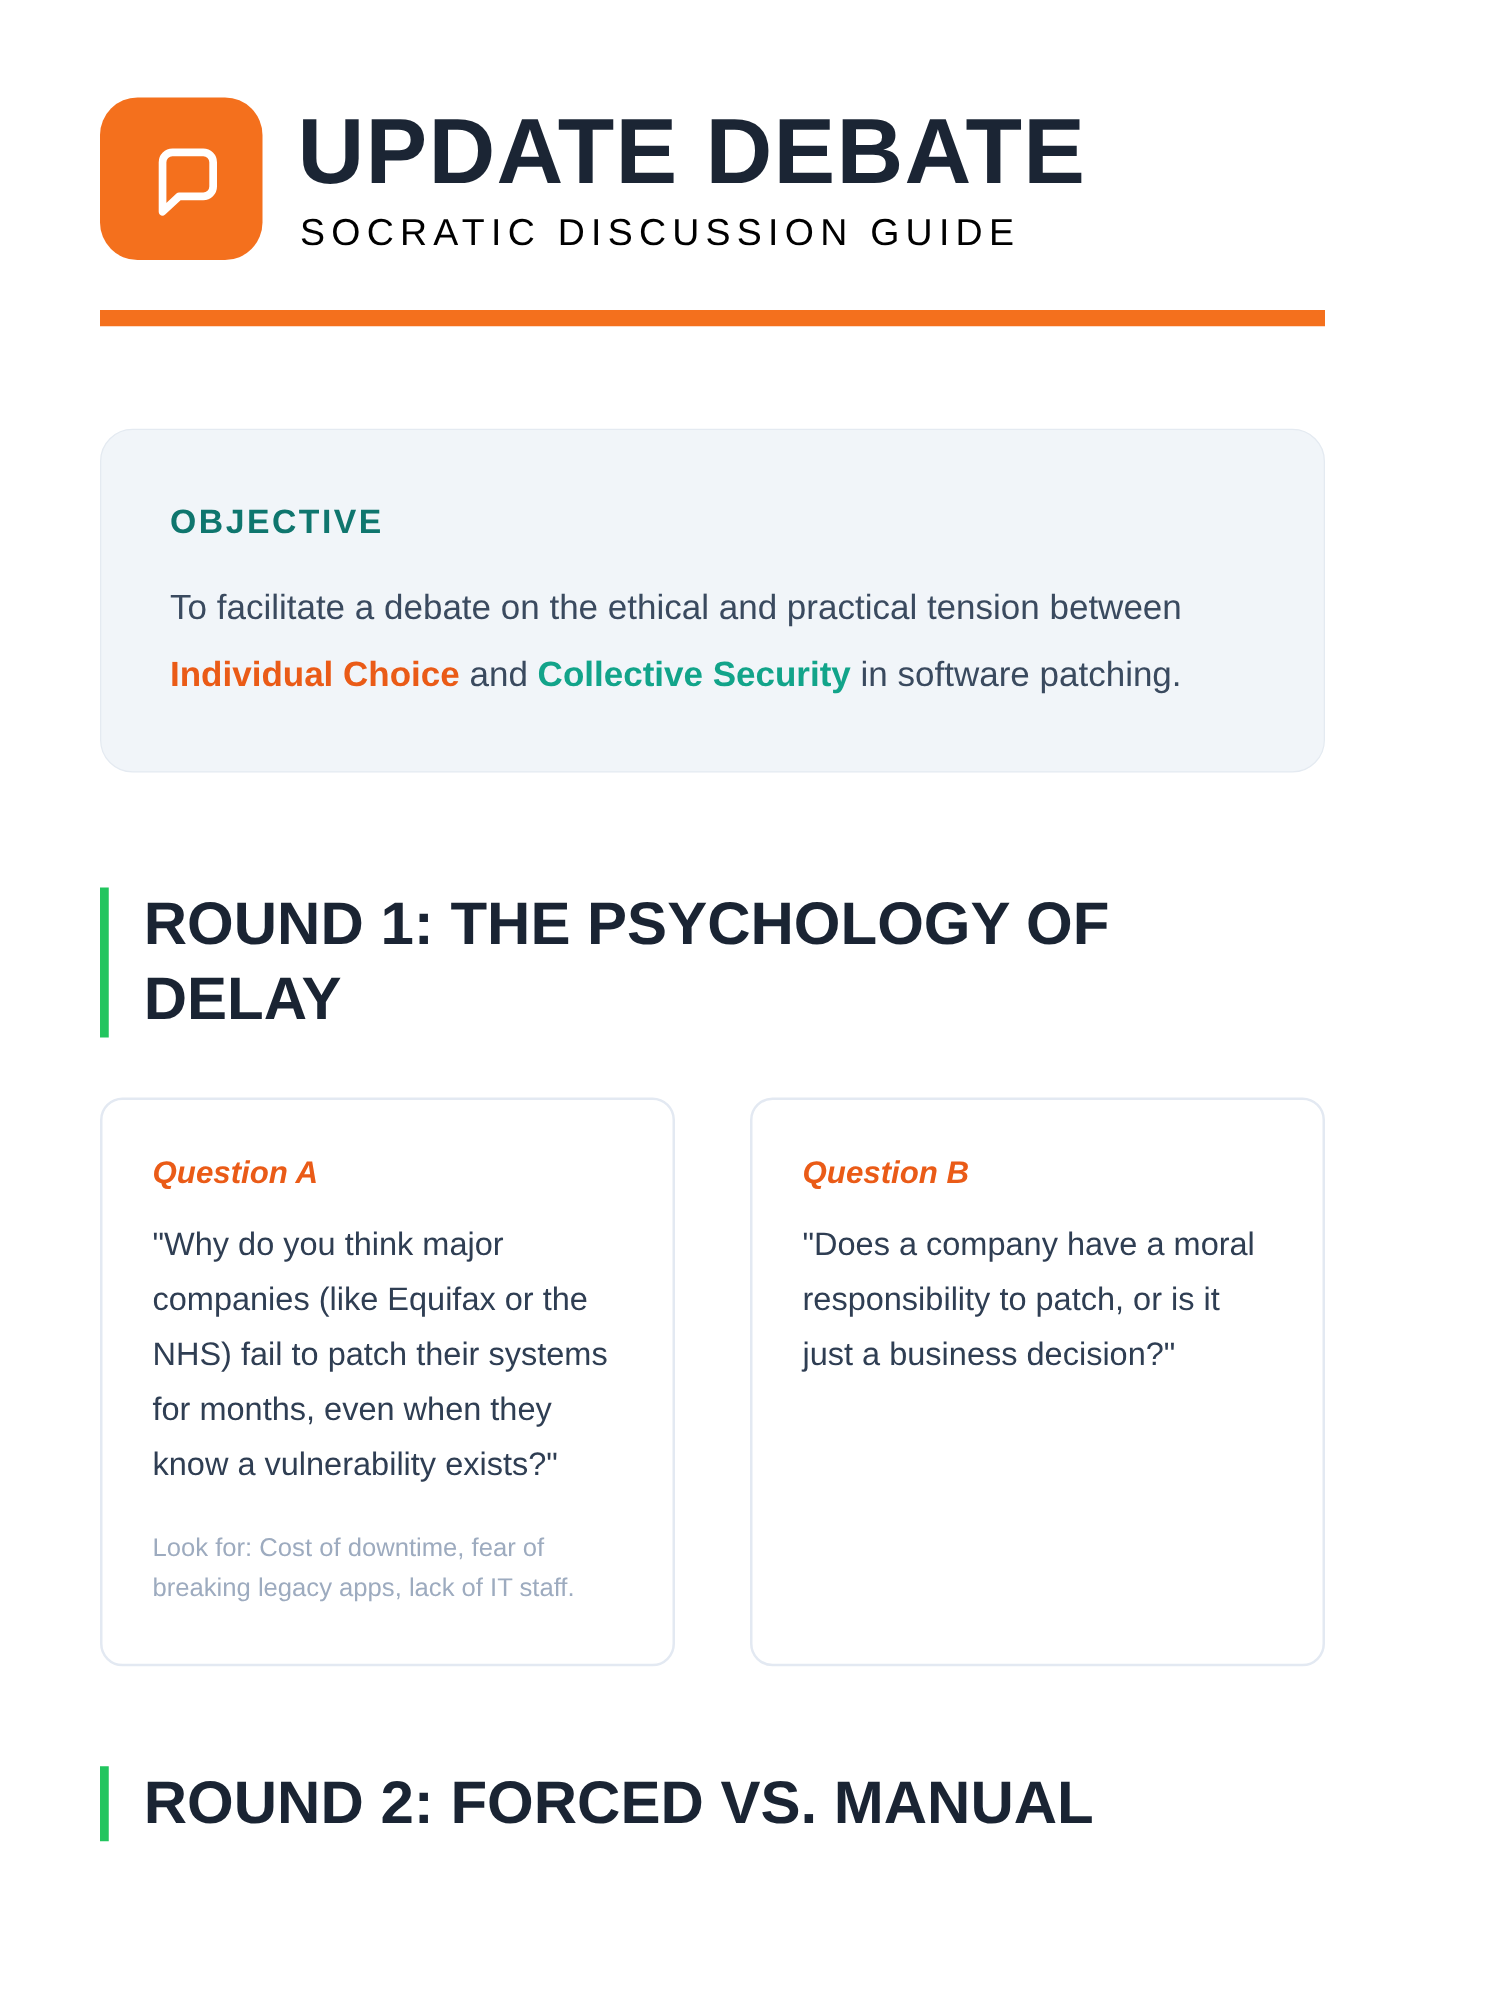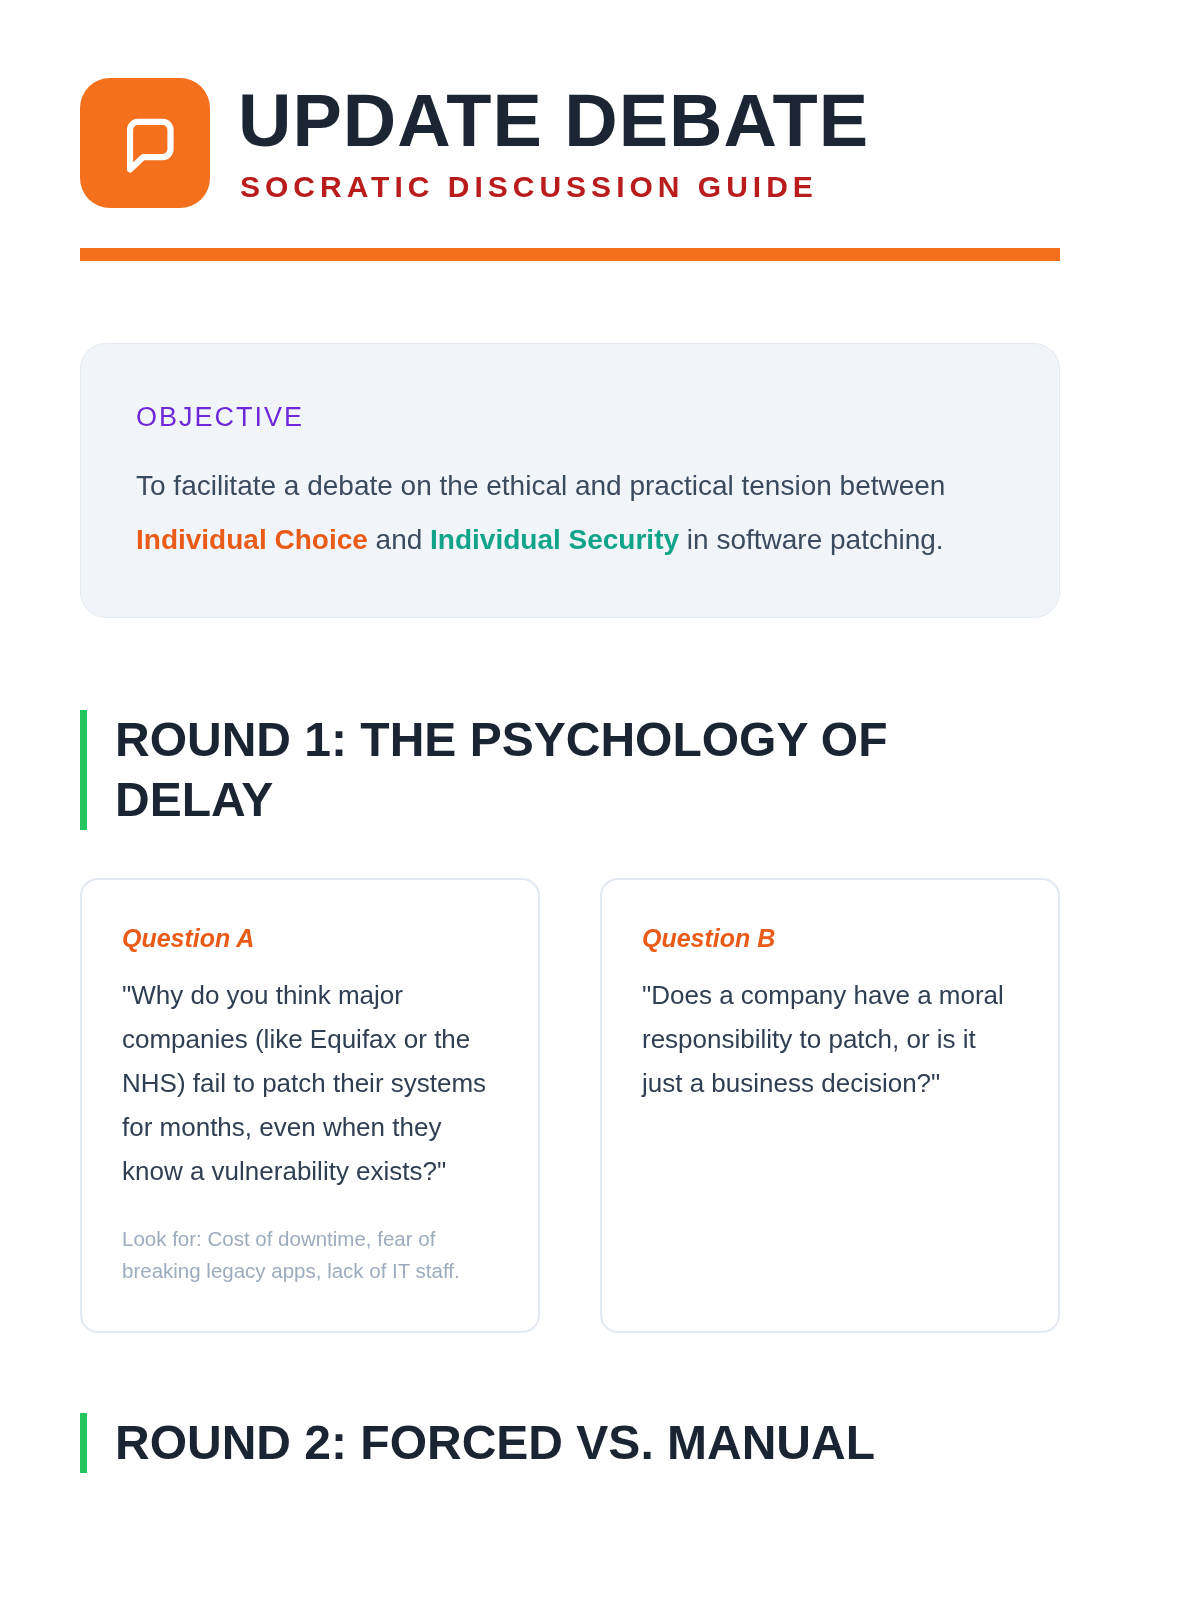--- a/index.html
+++ b/index.html
@@ -20,37 +20,37 @@
     background: #F4701D; border-radius: 30px;
     display: flex; align-items: center; justify-content: center;
   }
   .logo svg { width: 88px; height: 88px; }
   .brand-text { padding-top: 6px; }
   .title {
     margin: 0; font-size: 74px; font-weight: bold;
     color: #1B2534; letter-spacing: 1px; line-height: 1.0;
   }
   .subtitle {
-    margin: 12px 0 0 2px; font-size: 30px; font-weight: bold;
-    color: #b91c1c; letter-spacing: 5px;
+    margin: 12px 0 0 2px; font-size: 30px; font-weight: normal;
+    color: #000000; letter-spacing: 5px;
   }
 
   .rule { height: 13px; background: #F4701D; margin-top: 40px; }
 
   
   .objective-card {
     margin-top: 82px;
     background: #F1F5F9;
     border: 1px solid #E4EAF1;
     border-radius: 26px;
     padding: 58px 55px 50px 55px;
   }
   .objective-heading {
     margin: 0 0 26px 0;
-    color: #6d28d9; font-size: 27px; font-weight: normal; letter-spacing: 2px;
+    color: #0f766e; font-size: 27px; font-weight: bold; letter-spacing: 2px;
   }
   .objective-text {
     margin: 0; max-width: 950px;
     color: #3A4A5F; font-size: 28px; line-height: 1.92;
   }
   .hl-orange { color: #EA5B17; font-weight: bold; }
   .hl-teal   { color: #12A48A; font-weight: bold; }
 
   
   .round-title {
@@ -96,21 +96,21 @@
     <div class="brand-text">
       <h1 class="title">UPDATE DEBATE</h1>
       <div class="subtitle">SOCRATIC DISCUSSION GUIDE</div>
     </div>
   </header>
 
   <div class="rule"></div>
 
   <section class="objective-card">
     <h2 class="objective-heading">OBJECTIVE</h2>
-    <p class="objective-text"><span>To facilitate a debate on the ethical and practical tension between </span><strong class="hl-orange">Individual Choice</strong><span> and </span><strong class="hl-teal">Individual Security</strong><span> in software patching.</span></p>
+    <p class="objective-text"><span>To facilitate a debate on the ethical and practical tension between </span><strong class="hl-orange">Individual Choice</strong><span> and </span><strong class="hl-teal">Collective Security</strong><span> in software patching.</span></p>
   </section>
 
   <h2 class="round-title">ROUND 1: THE PSYCHOLOGY OF DELAY</h2>
 
   <div class="cards">
     <div class="card">
       <h3 class="card-label">Question A</h3>
       <p class="card-quote">"Why do you think major companies (like Equifax or the NHS) fail to patch their systems for months, even when they know a vulnerability exists?"</p>
       <p class="card-note">Look for: Cost of downtime, fear of breaking legacy apps, lack of IT staff.</p>
     </div>

